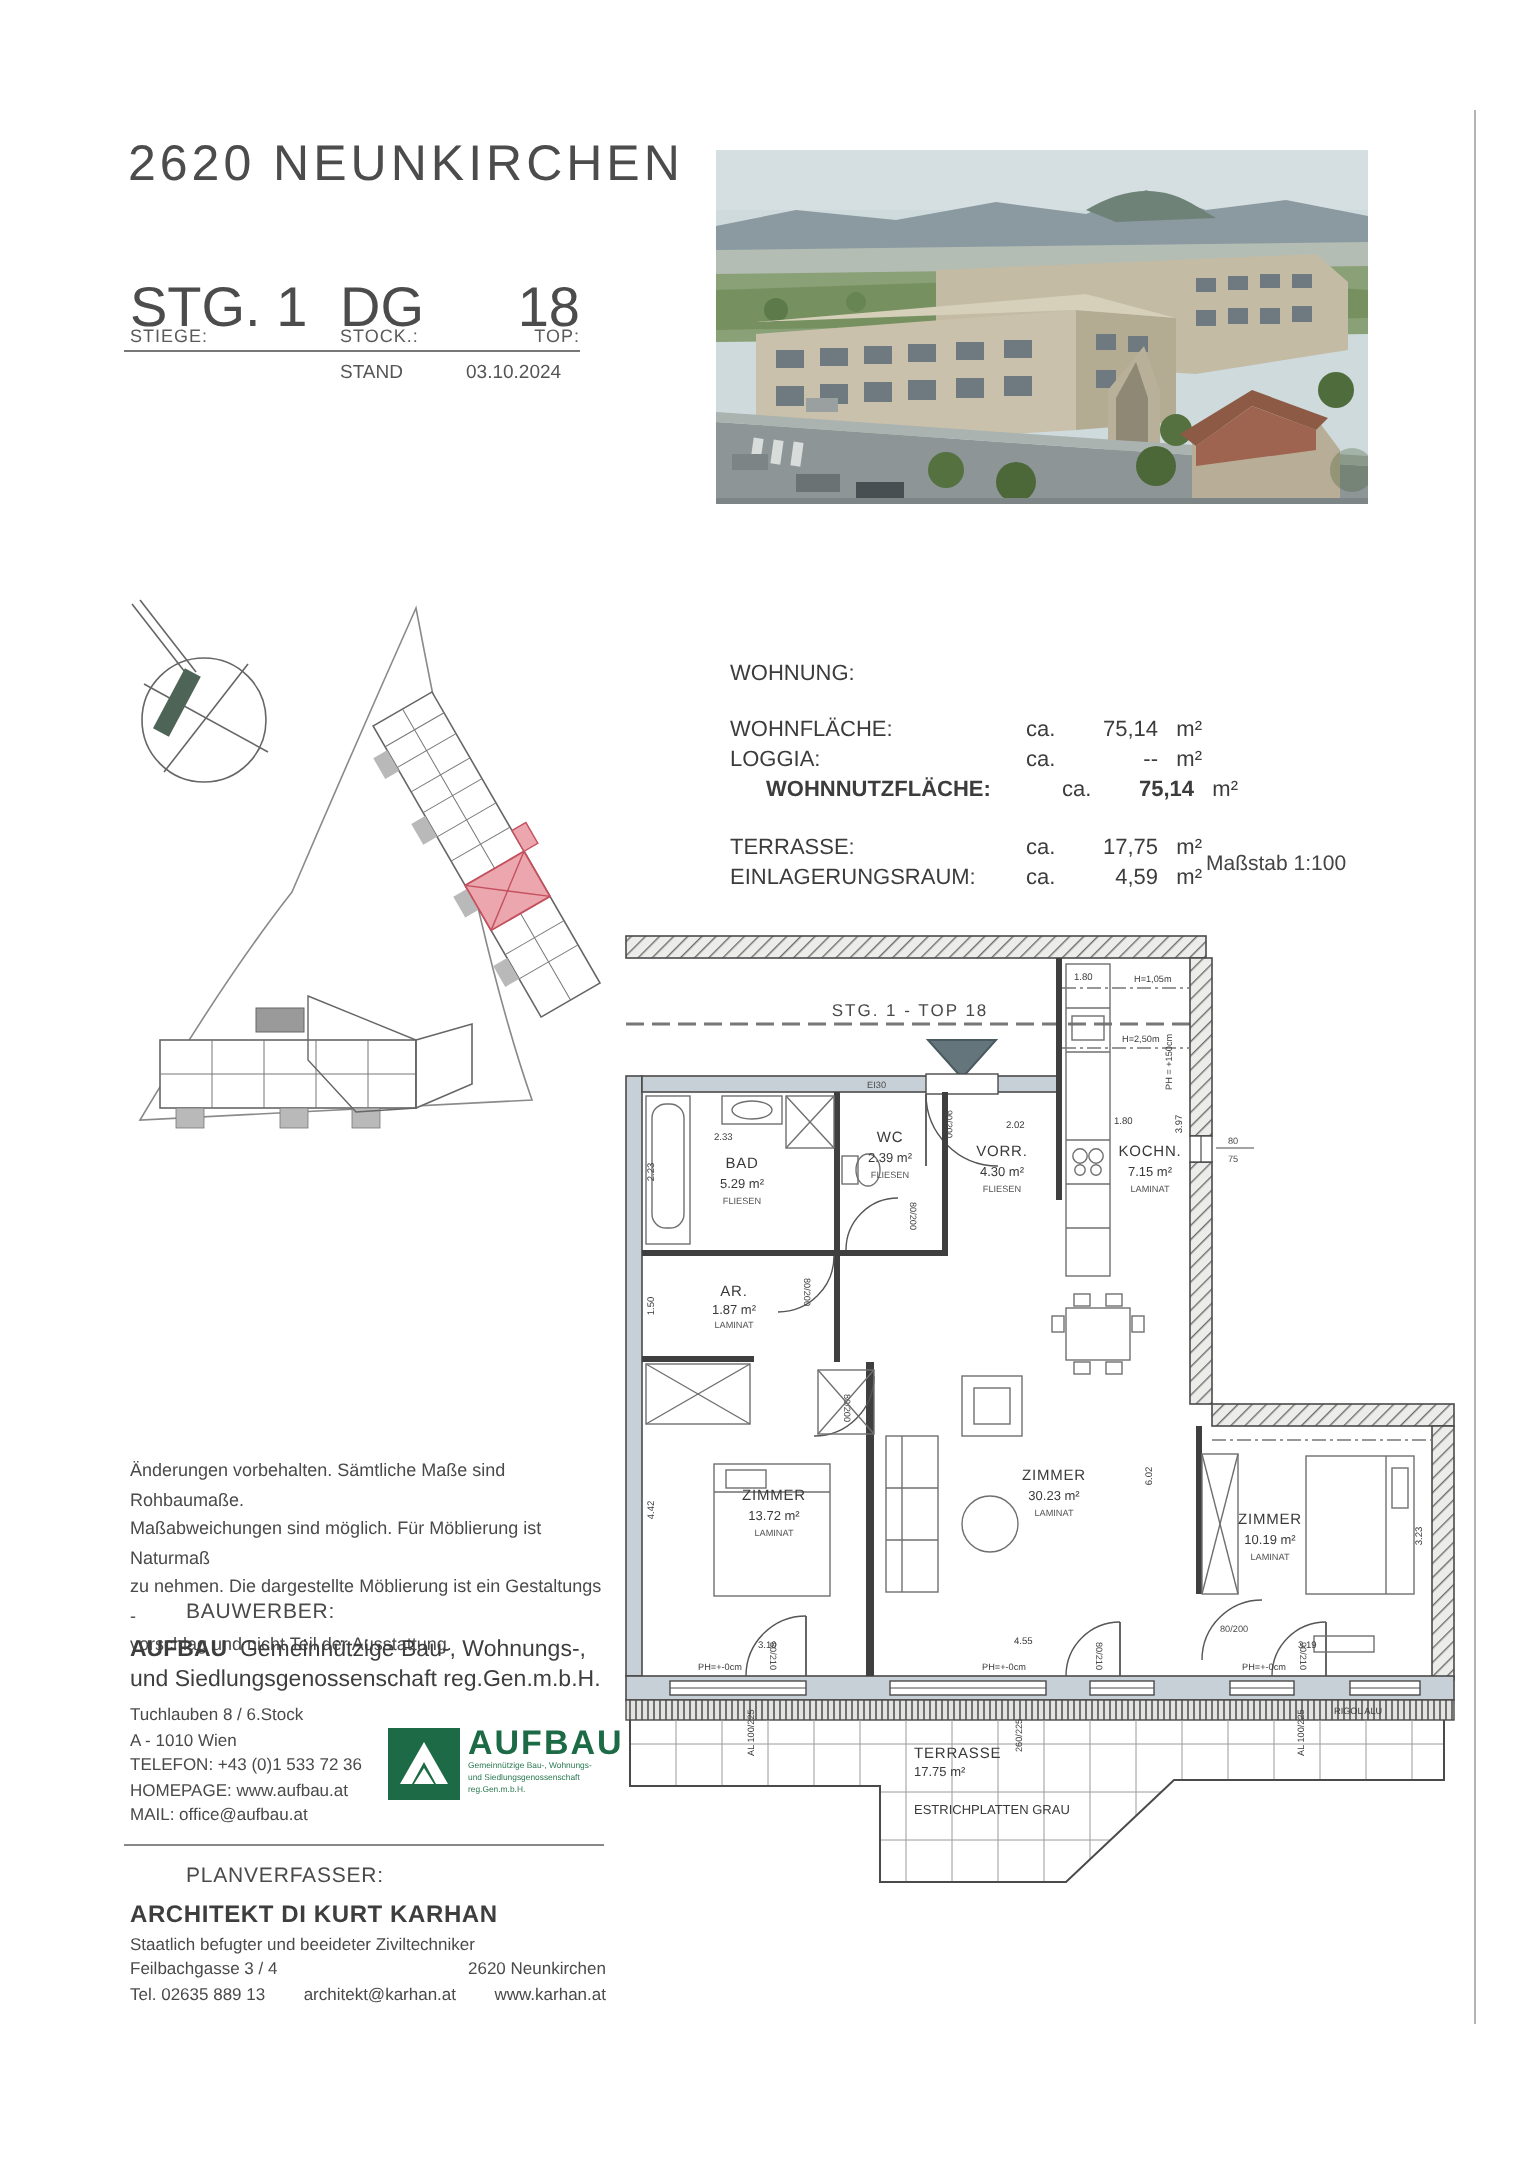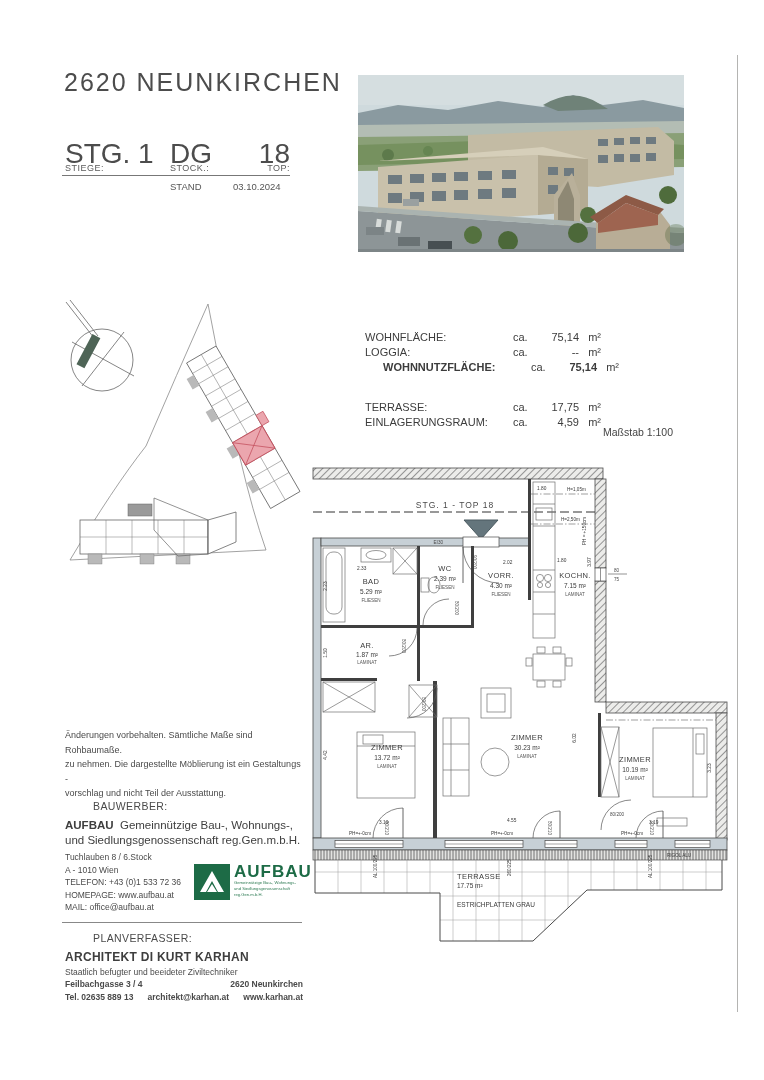--- a/index.html
+++ b/index.html
@@ -18,21 +18,21 @@
   .wrow .v{text-align:right;}
   .wrow.b{font-weight:bold;margin-left:18px;}
   .masstab{font-size:10.5px;color:#444;}
   
   .disc{font-size:9px;line-height:14.5px;color:#4a4a4a;}
   .sect{font-size:10.5px;color:#4a4a4a;letter-spacing:.4px;padding-left:28px;}
   .coname{font-size:11.5px;color:#3e3e3e;}
   .coname b{font-weight:bold;}
   .tiny{font-size:8.5px;line-height:12.5px;color:#4a4a4a;}
   .archname{font-size:12px;font-weight:bold;color:#3e3e3e;letter-spacing:.3px;}
-  .pv-grid{display:flex;justify-content:space-between;width:238px;font-size:8.5px;color:#4a4a4a;font-weight:bold;}
+  .pv-grid{display:flex;justify-content:space-between;width:238px;font-size:8.5px;color:#4a4a4a;}
   
   .logo{display:flex;align-items:flex-start;gap:4px;}
   .logoword{font-size:17px;font-weight:bold;color:#1d6b46;letter-spacing:1px;line-height:15px;}
   .logosub{font-size:4.2px;color:#2c7a52;line-height:5px;margin-top:1px;}
   .frame-line{background:#b4b4b2;}
   svg text{font-family:"Liberation Sans","DejaVu Sans",sans-serif;fill:#3a3a3a;}
   .rm{font-size:7.5px;letter-spacing:.4px;}
   .ra{font-size:6.5px;}
   .rf{font-size:4.6px;fill:#555;}
   .dm{font-size:4.8px;fill:#4a4a4a;}
@@ -187,39 +187,42 @@
             <rect x="118" y="256" width="14" height="10"></rect>
         </g>
         <path d="M150,222 L178,214 178,244 150,256 Z" fill="#fff" stroke="#666" stroke-width="0.8"></path>
         <rect x="70" y="206" width="24" height="12" fill="#9a9a9a" stroke="#666" stroke-width="0.5"></rect>
         <path d="M96,200 L150,222 150,256 120,258 96,232 Z" fill="none" stroke="#666" stroke-width="0.7"></path>
       </g>
     </svg>
   </div>
 
   <div class="abs" style="left:365px;top:330px;">
+    <div class="wrow" style="margin-bottom:13px;">
+        <span>WOHNUNG:</span>
+      </div>
     <div class="wrow">
       <span>WOHNFLÄCHE:</span>
         <span>ca.</span>
         <span class="v">75,14</span>
         <span style="text-align:right">m²</span>
     </div>
     <div class="wrow">
       <span>LOGGIA:</span>
         <span>ca.</span>
         <span class="v">--</span>
         <span style="text-align:right">m²</span>
     </div>
     <div class="wrow b">
       <span>WOHNNUTZFLÄCHE:</span>
         <span style="font-weight:normal">ca.</span>
         <span class="v">75,14</span>
         <span style="text-align:right;font-weight:normal">m²</span>
     </div>
-    <div class="wrow" style="margin-top:25px;">
+    <div class="wrow" style="margin-top:14px;">
       <span>TERRASSE:</span>
         <span>ca.</span>
         <span class="v">17,75</span>
         <span style="text-align:right">m²</span>
     </div>
     <div class="wrow">
       <span>EINLAGERUNGSRAUM:</span>
         <span>ca.</span>
         <span class="v">4,59</span>
         <span style="text-align:right">m²</span>
@@ -481,20 +484,21 @@
         <text x="72" y="428" transform="rotate(-90 72 428)">AL 100/225</text>
         <text x="206" y="426" transform="rotate(-90 206 426)">260/225</text>
         <text x="347" y="428" transform="rotate(-90 347 428)">AL 100/225</text>
         <text x="362" y="407">RIGOL ALU</text>
       </g>
     </svg>
   </div>
 
   <div class="abs disc" style="left:65px;top:728px;width:236px;">
     <div>Änderungen vorbehalten. Sämtliche Maße sind Rohbaumaße.</div>
+    <div>Maßabweichungen sind möglich. Für Möblierung ist Naturmaß</div>
     <div>zu nehmen. Die dargestellte Möblierung ist ein Gestaltungs -</div>
     <div>vorschlag und nicht Teil der Ausstattung.</div>
   </div>
 
   <div class="abs sect" style="left:65px;top:800px;">BAUWERBER:</div>
   <div class="abs coname" style="left:65px;top:818px;width:240px;line-height:15px;">
     <b>AUFBAU</b>&nbsp;
     <span>Gemeinnützige Bau-, Wohnungs-, und</span>
     <span>Siedlungsgenossenschaft reg.Gen.m.b.H.</span>
   </div>

